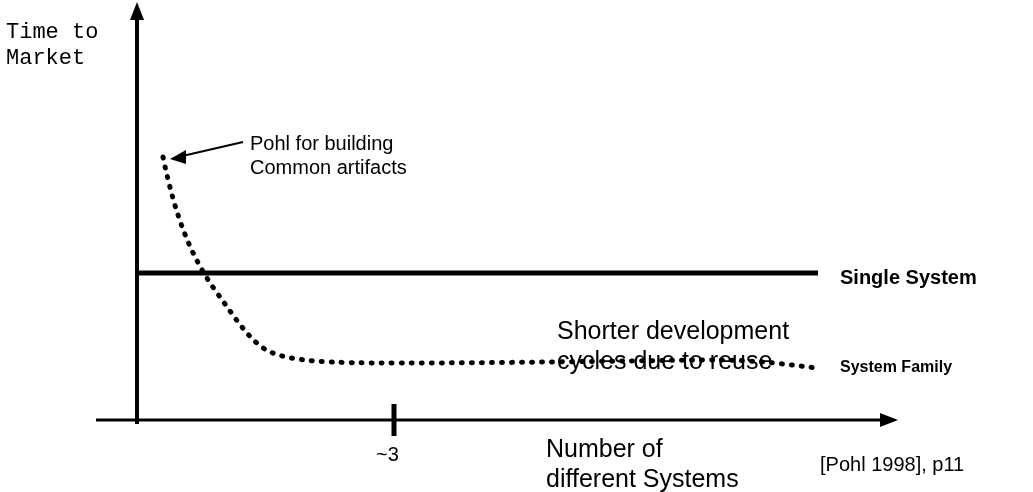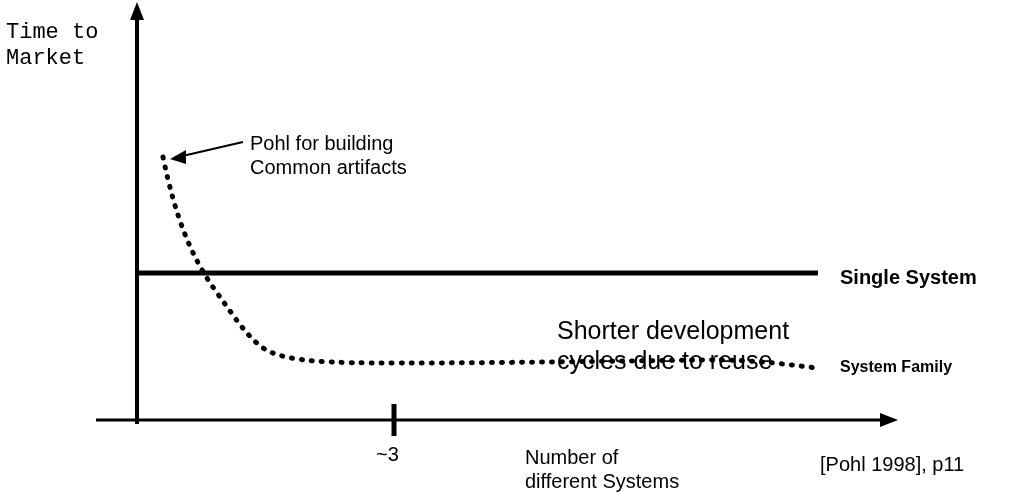--- a/index.html
+++ b/index.html
@@ -51,24 +51,23 @@
     top: 358px;
     font-size: 16px;
     font-weight: bold;
   }
   #x-tick-label {
     left: 376px;
     top: 443px;
     font-size: 20px;
   }
   #x-axis-label {
-    left: 525px;
+    left: 546px;
     top: 434px;
-    font-size: 20px;
-    margin-top: 12px;
+    font-size: 25px;
   }
   #source-citation {
     left: 820px;
     top: 453px;
     font-size: 20px;
   }
   svg.chart {
     position: absolute;
     left: 0;
     top: 0;

